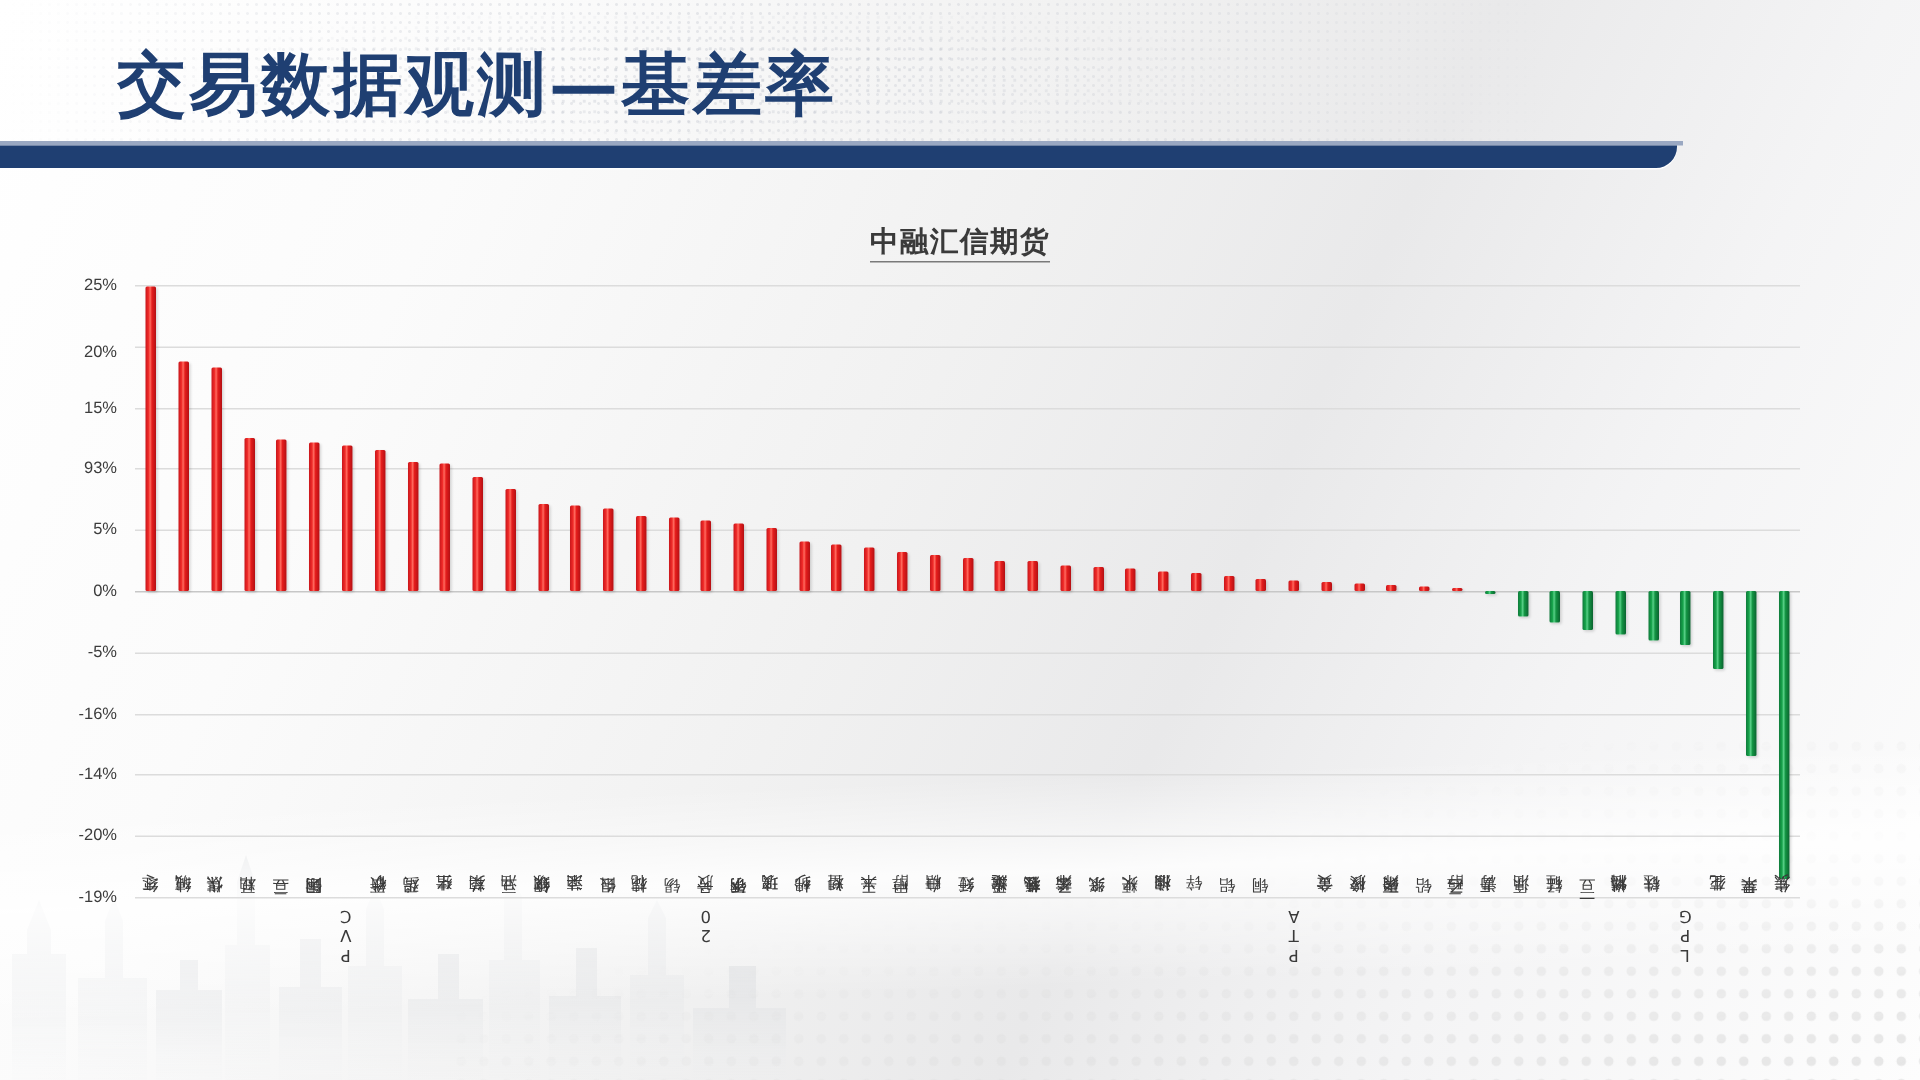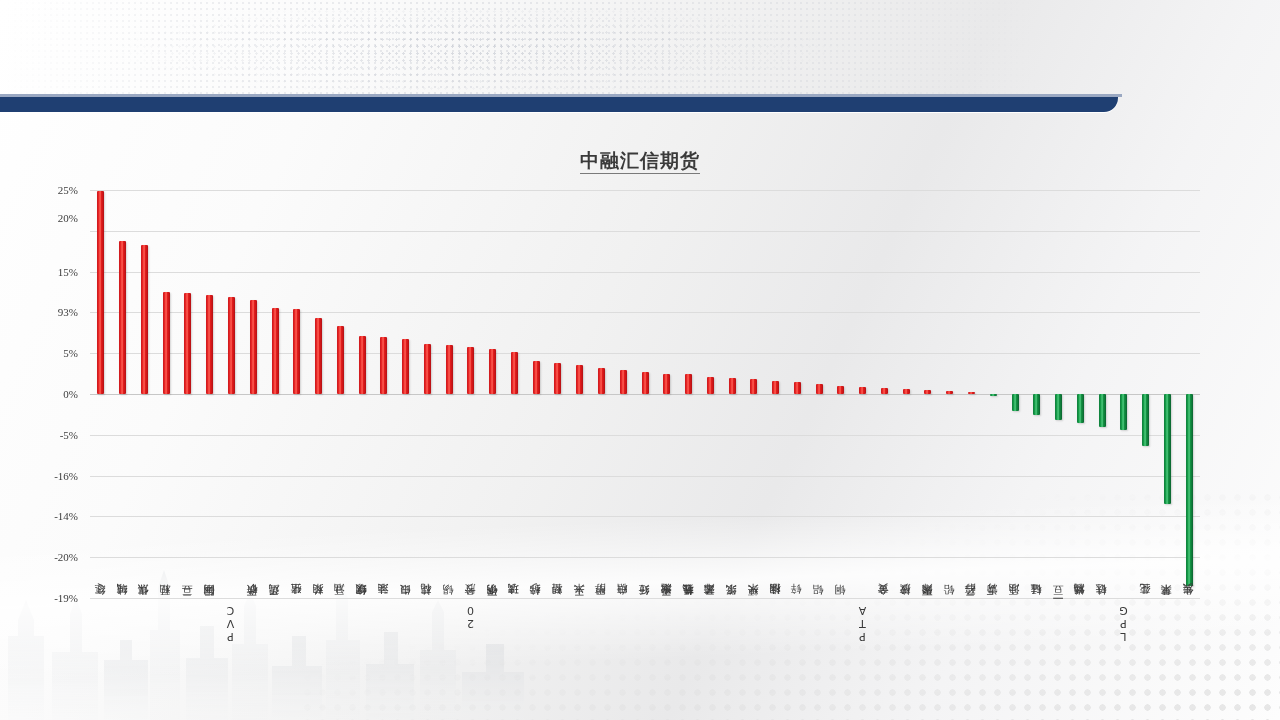--- a/index.html
+++ b/index.html
@@ -91,21 +91,21 @@
   #plot {
     position:absolute; left:90px; top:72px; width:1110px; height:408px;
   }
   .gridline {
     position:absolute; left:0; width:100%; height:1px; background:#dcdcdc;
   }
   .zeroline { background:#c7c7c7; }
   #ylabels { position:absolute; left:0; top:72px; width:86px; height:408px; }
   #ylabels div {
     position:absolute; right:8px; transform:translateY(-50%);
-    font-family:Liberation Serif, serif;
+    font-family:Liberation Sans, sans-serif;
     font-size:11px; color:#3c3c3c; white-space:nowrap;
   }
 
   .bar {
     position:absolute; width:7px; border-radius:1px;
   }
   .bar.pos {
     background:linear-gradient(to right,#c8161b 0%,#ef2a28 28%,#ff6a5e 44%,#e41d1c 62%,#b41014 100%);
     box-shadow:1px 1px 2px rgba(0,0,0,.16);
   }
@@ -160,33 +160,34 @@
       <path d="M366 180 L366 124 L384 124 L384 92 L398 92 L398 124 L414 124 L414 180 Z"></path>
       <path d="M420 180 L420 110 L432 110 L432 72 L438 60 L444 72 L444 110 L456 110 L456 180 Z"></path>
       <path d="M462 180 L462 132 L486 132 L486 104 L504 104 L504 132 L524 132 L524 180 Z"></path>
     </g>
   </svg>
 
   <div id="dots-bottom"></div>
   <div id="swoosh"></div>
 
   <div id="header-band">
+    <div id="title">交易数据观测—基差率</div>
     <div id="header-rule-inner"></div>
     <div id="header-rule"></div>
   </div>
 
   <div id="chart-area">
 
     <div id="chart-title">
       <span>中融汇信期货</span>
     </div>
 
     <div id="ylabels">
         <div style="top: 0px;">25%</div>
-        <div style="top: 28px;">20%</div>
+        <div style="top: 45px;">20%</div>
         <div style="top: 81.6px;">15%</div>
         <div style="top: 122.4px;">93%</div>
         <div style="top: 163.2px;">5%</div>
         <div style="top: 204px;">0%</div>
         <div style="top: 244.8px;">-5%</div>
         <div style="top: 285.6px;">-16%</div>
         <div style="top: 326.4px;">-14%</div>
         <div style="top: 367.2px;">-20%</div>
         <div style="top: 408px;">-19%</div>
       </div>

